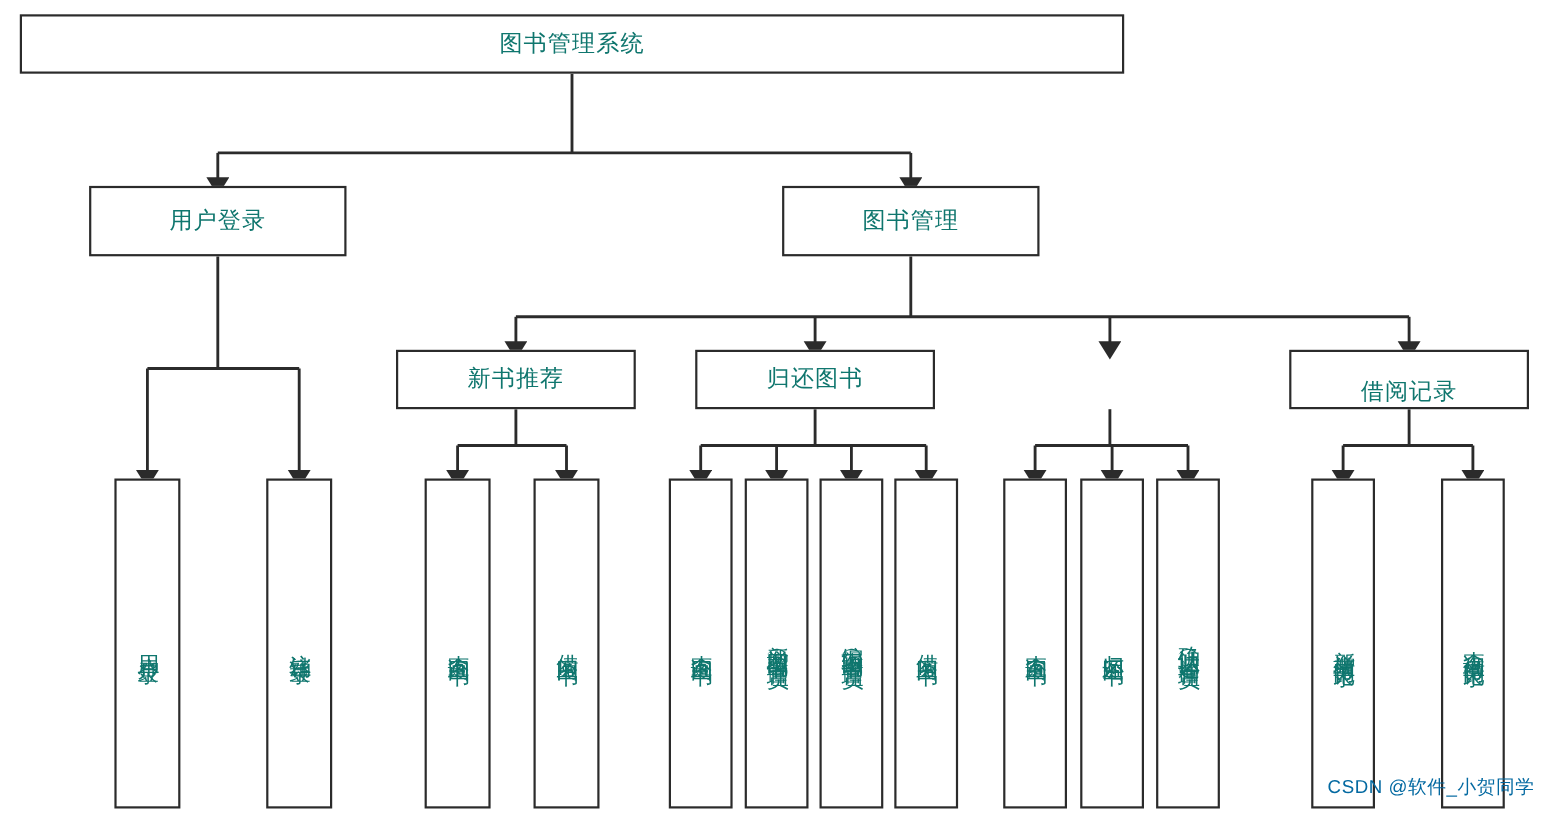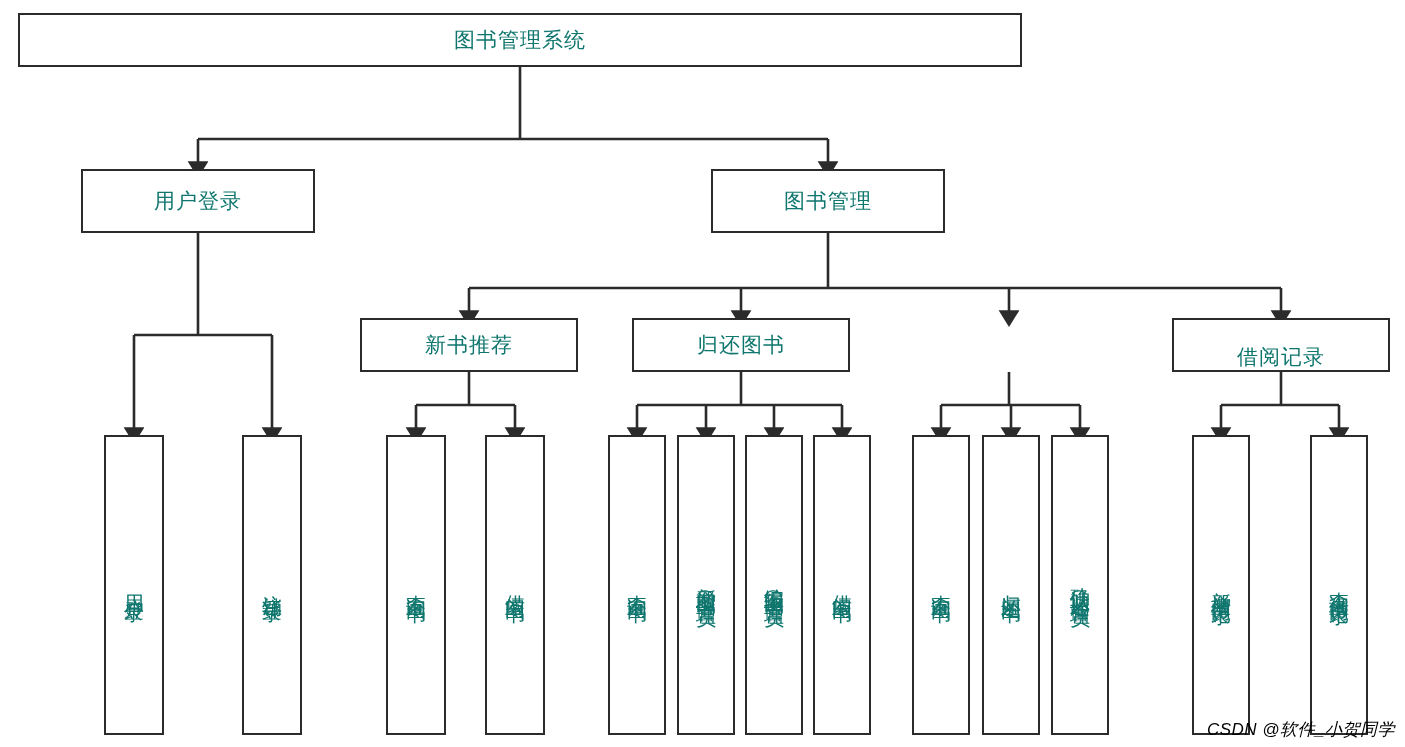--- a/index.html
+++ b/index.html
@@ -53,27 +53,26 @@
     writing-mode: vertical-rl;
     text-orientation: upright;
     font-size: 20px;
     letter-spacing: 3px;
     line-height: 1.05;
     max-height: 100%;
   }
   #watermark {
     position: absolute;
     right: 10px;
-    bottom: 6px;
+    bottom: 20px;
     font-size: 17px;
-    color: #000000;
+    color: #0369a1;
     letter-spacing: 0.5px;
     white-space: nowrap;
     pointer-events: none;
-    font-style: italic;
   }
 </style>
 </head>
 <body>
 
 <div id="canvas">
 
   <svg id="diagram-svg" viewBox="0 0 1405 747" xmlns="http://www.w3.org/2000/svg">
     <defs>
       <marker id="arrowhead" markerWidth="10" markerHeight="10" refX="2.6" refY="4" orient="auto" markerUnits="strokeWidth">

